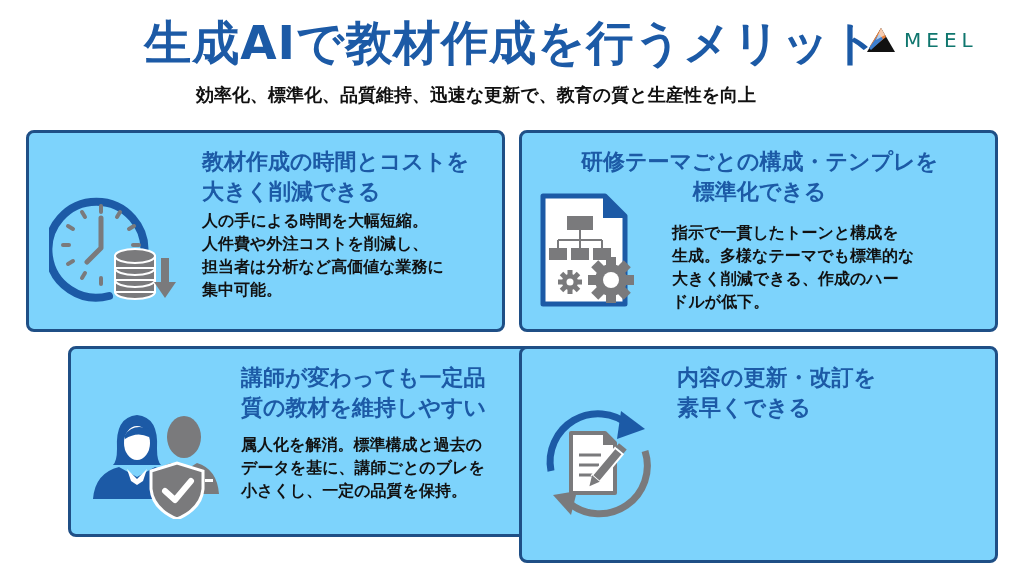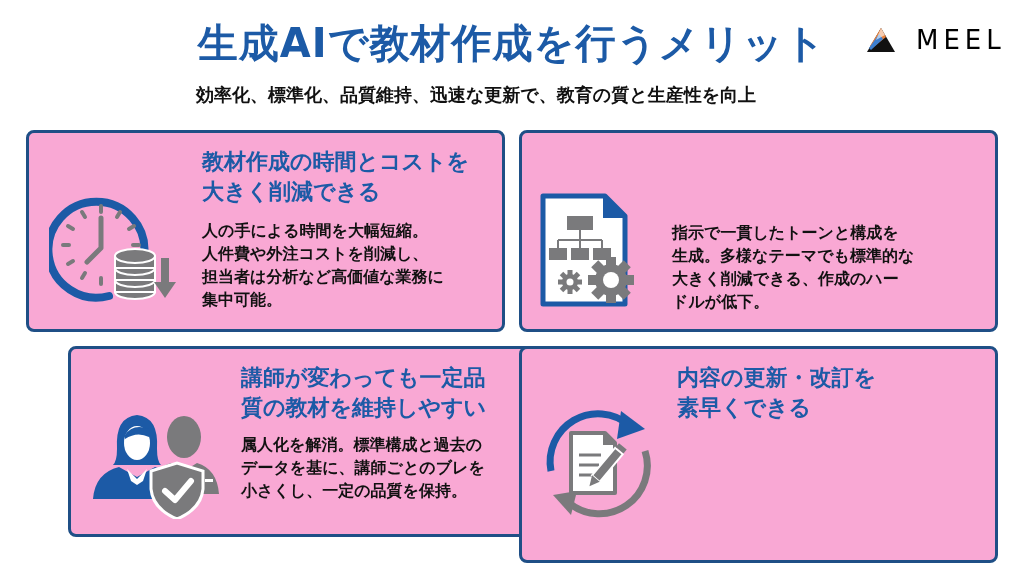--- a/index.html
+++ b/index.html
@@ -1,58 +1,58 @@
 <!DOCTYPE html>
 <html><head>
   <meta charset="utf-8">
   <style>
     * { box-sizing: border-box; margin: 0; padding: 0; }
     html, body { width: 1024px; height: 576px; background: #ffffff; overflow: hidden; }
     body { position: relative; font-family: "DejaVu Sans", "Liberation Sans", sans-serif; color: #111; }
 
     .title {
       position: absolute; left: 0; top: 18px; width: 1024px;
-      text-align: center; font-size: 40px; font-weight: bold; color: #1c5aa6;
+      text-align: center; font-size: 47px; font-weight: bold; color: #1c5aa6;
       letter-spacing: 1px; line-height: 50px;
     }
     .subtitle {
       position: absolute; left: 0; top: 82px; width: 952px;
       text-align: center; font-size: 18px; font-weight: bold; color: #111;
       line-height: 26px;
     }
     .logo {
       position: absolute; left: 866px; top: 22px; width: 140px; height: 36px;
       display: flex; align-items: center;
     }
     .logo-text {
-      font-family: "DejaVu Sans", sans-serif; font-size: 26px; font-weight: normal;
-      letter-spacing: 5px; color: #000000; margin-left: 20px; line-height: 36px;
+      font-family: "DejaVu Sans", sans-serif; font-size: 20px; font-weight: normal;
+      letter-spacing: 5px; color: #0f766e; margin-left: 8px; line-height: 36px;
     }
 
     .card {
-      position: absolute; border: 3px solid #1f4f86; border-radius: 8px; background: #f9a8d4;
+      position: absolute; border: 3px solid #1f4f86; border-radius: 8px; background: #7dd3fc;
     }
     .card .icon { position: absolute; }
     .card .heading {
       position: absolute; font-size: 22px; font-weight: bold; color: #1c5aa6; line-height: 30px;
     }
     .card .body {
       position: absolute; font-size: 16px; font-weight: bold; color: #111; line-height: 23px;
       white-space: pre-line;
     }
     .card .heading { white-space: pre-line; }
 
     #card-1 { left: 26px; top: 130px; width: 479px; height: 202px; }
     #card-2 { left: 519px; top: 130px; width: 479px; height: 202px; }
     #card-3 { left: 26px; top: 346px; width: 479px; height: 191px; margin-left: 42px; }
     #card-4 { left: 519px; top: 346px; width: 479px; height: 217px; }
 
     #card-1 .icon { left: 20px; top: 55px; width: 130px; height: 120px; }
     #card-1 .heading { left: 173px; top: 14px; width: 300px; }
-    #card-1 .body { left: 173px; top: 86px; width: 300px; }
+    #card-1 .body { left: 173px; top: 76px; width: 300px; }
 
     #card-2 .icon { left: 15px; top: 55px; width: 120px; height: 120px; }
     #card-2 .heading { left: 10px; top: 14px; width: 455px; text-align: center; }
     #card-2 .body { left: 150px; top: 88px; width: 310px; }
 
     #card-3 .icon { left: 18px; top: 50px; width: 140px; height: 120px; }
     #card-3 .heading { left: 170px; top: 14px; width: 300px; }
     #card-3 .body { left: 170px; top: 84px; width: 300px; }
 
     #card-4 .icon { left: 15px; top: 50px; width: 125px; height: 120px; }
@@ -145,20 +145,22 @@
         <g fill="#7a7a7c">
           <rect x="-5" y="-23" width="10" height="46"></rect>
           <rect x="-23" y="-5" width="46" height="10"></rect>
           <rect x="-5" y="-23" width="10" height="46" transform="rotate(45)"></rect>
           <rect x="-5" y="-23" width="10" height="46" transform="rotate(-45)"></rect>
         </g>
         <circle r="8" fill="#fff"></circle>
       </g>
     </svg>
   </div>
+  <div class="heading">研修テーマごとの構成・テンプレを
+標準化できる</div>
   <div class="body">指示で一貫したトーンと構成を
 生成。多様なテーマでも標準的な
 大きく削減できる、作成のハー
 ドルが低下。</div>
 </div>
 
 <div class="card" id="card-3">
   <div class="icon">
     <svg width="140" height="120" viewBox="0 0 140 120">
 

